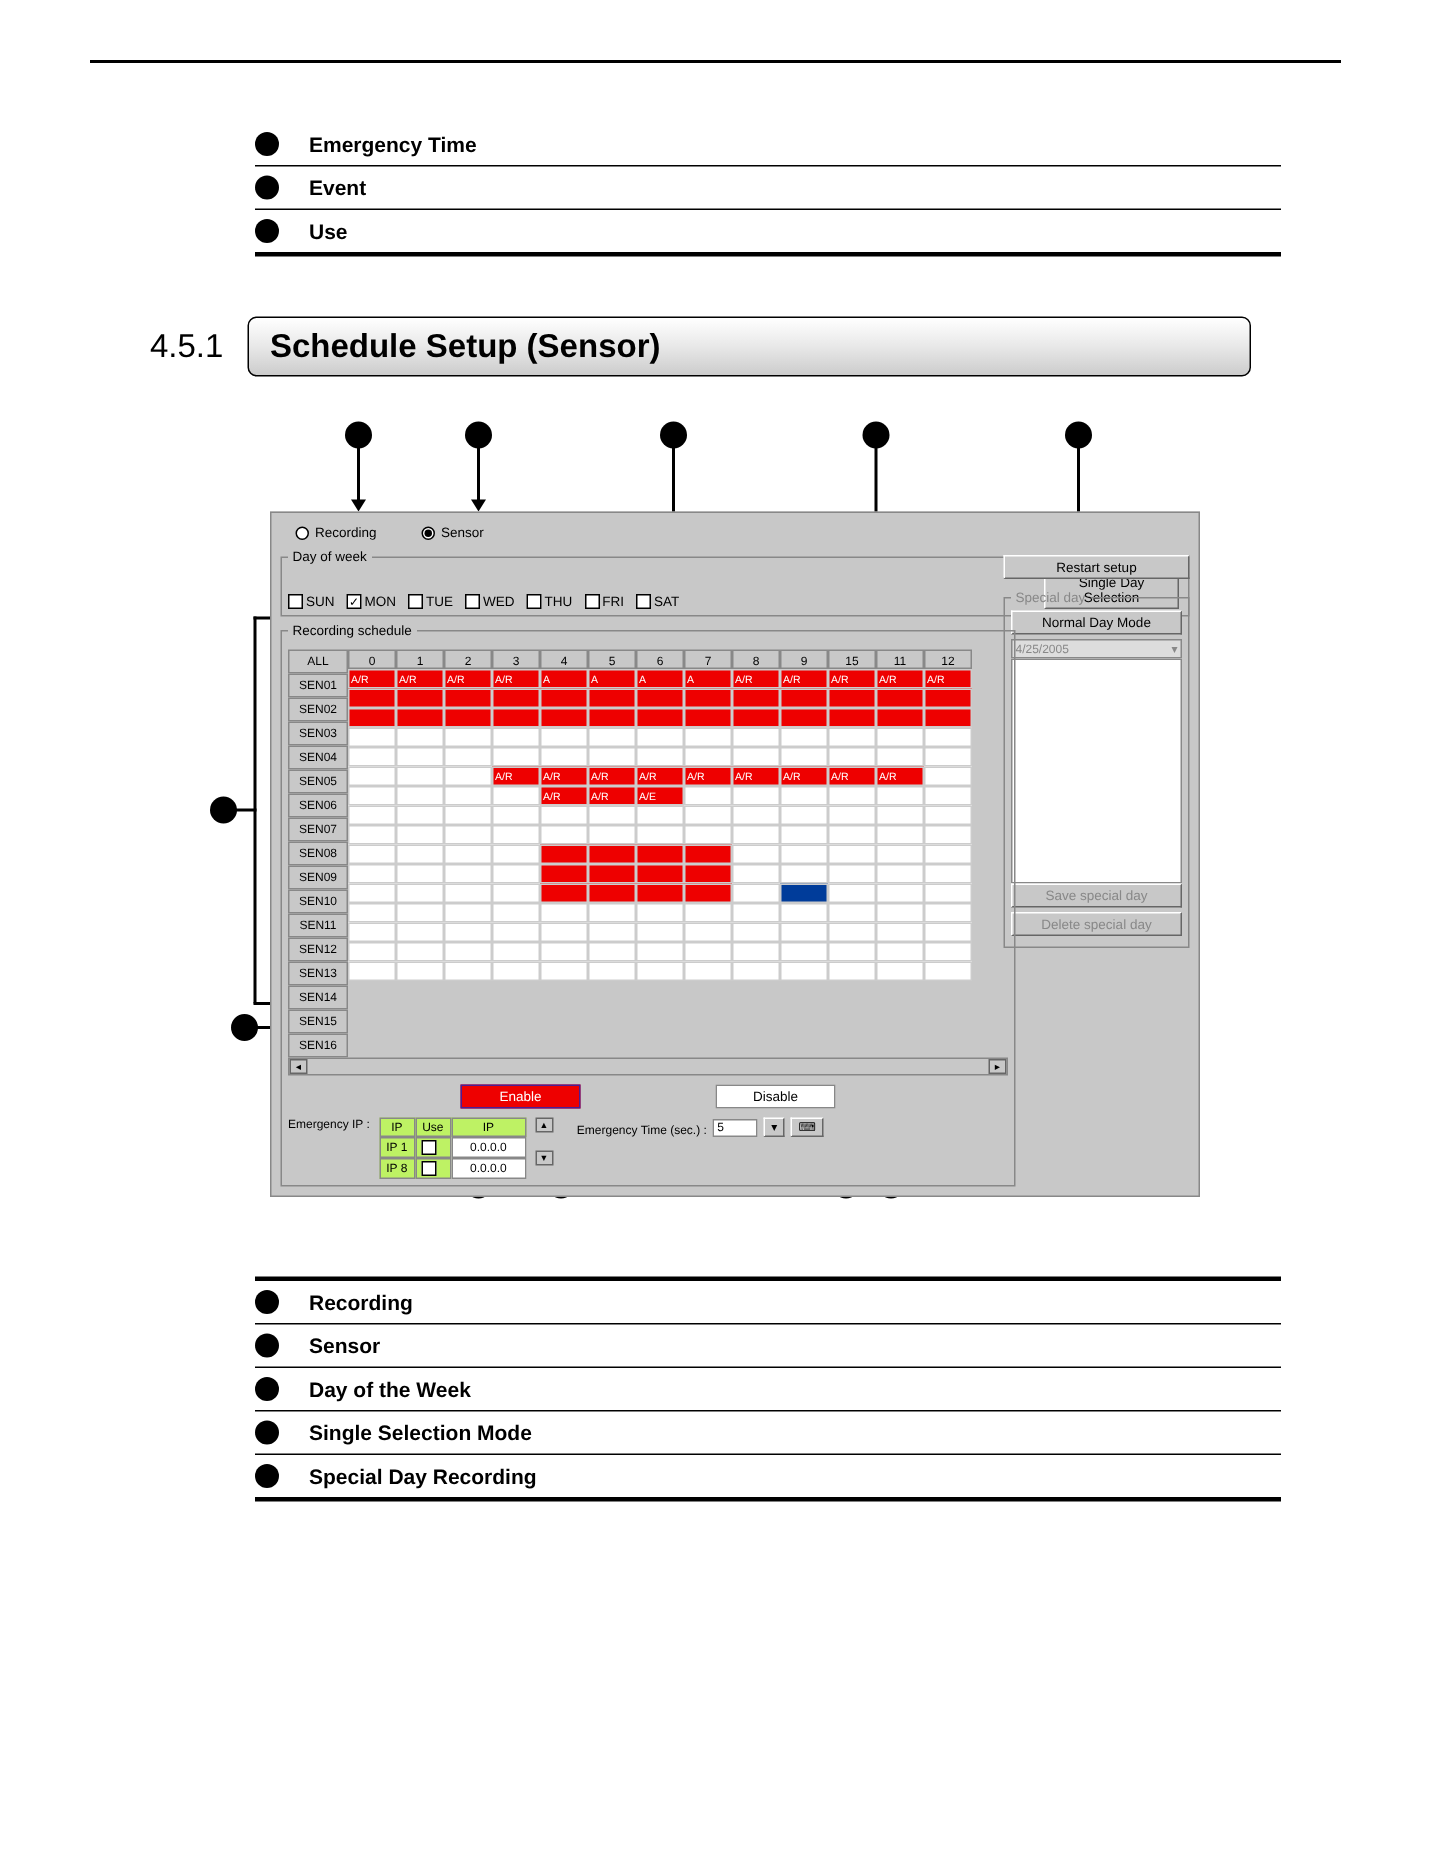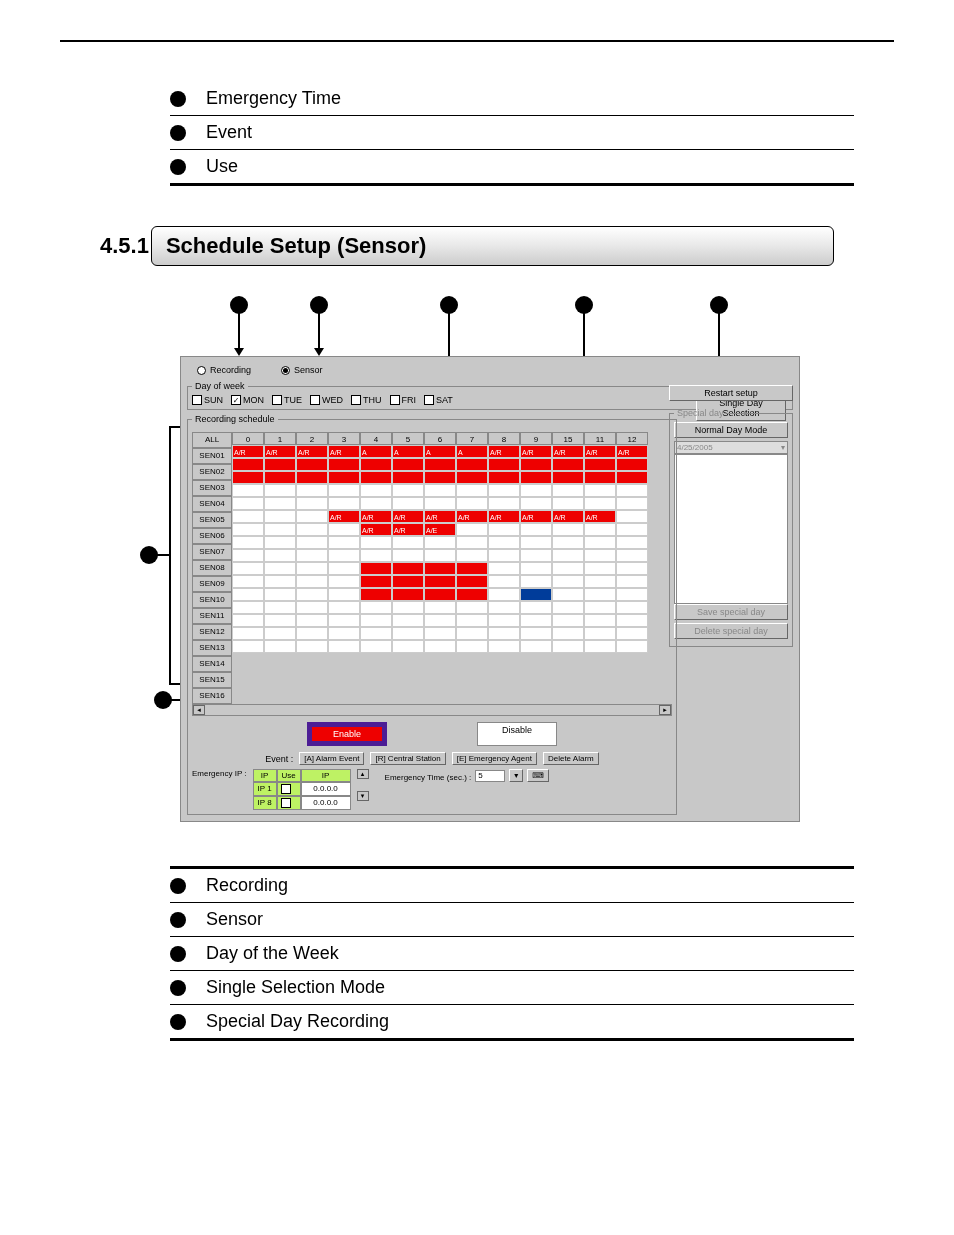--- a/index.html
+++ b/index.html
@@ -21,30 +21,30 @@
   }
   .bullet-row:last-child { border-bottom: 3px solid #000; }
   .bullet-list.first .bullet-row:last-child { border-bottom: 3px solid #000; }
   .bullet-dot {
     width: 16px; height: 16px;
     background: #000;
     border-radius: 50%;
     margin-right: 20px;
     flex-shrink: 0;
   }
-  .bullet-text { font-weight: normal; font-size: 18px; }
+  .bullet-text { font-weight: bold; font-size: 14px; }
   .section-header {
     display: flex;
     align-items: stretch;
     margin: 40px 60px 30px 40px;
   }
   .section-num {
     font-size: 22px;
-    font-weight: bold;
-    padding-right: 2px;
+    font-weight: normal;
+    padding-right: 16px;
     display: flex;
     align-items: center;
   }
   .section-title-bar {
     flex: 1;
     background: linear-gradient(to bottom, #fff 0%, #e8e8e8 50%, #ccc 100%);
     border: 1px solid #000;
     border-radius: 6px;
     padding: 6px 14px;
     font-size: 22px;
@@ -98,21 +98,21 @@
     padding: 6px;
     font-size: 9px;
     color: #000;
   }
   .dlg .radios { display: flex; gap: 30px; padding: 2px 10px; }
   .dlg .radio-item { display: flex; align-items: center; gap: 4px; }
   .dlg .radio-circle { width: 9px; height: 9px; border: 1px solid #000; border-radius: 50%; background: #fff; display: flex; align-items: center; justify-content: center; }
   .dlg .radio-circle.sel::after { content: ''; width: 5px; height: 5px; background: #000; border-radius: 50%; }
   .dlg fieldset { border: 1px solid #888; margin-top: 4px; padding: 4px; position: relative; }
   .dlg legend { font-size: 9px; padding: 0 3px; }
-  .dlg .days-row { display: flex; gap: 8px; align-items: center; }
+  .dlg .days-row { display: flex; gap: 8px; align-items: center; margin-top: 16px; }
   .dlg .chk { display: flex; align-items: center; gap: 2px; }
   .dlg .chk-box { width: 10px; height: 10px; border: 1px solid #000; background: #fff; display: flex; align-items: center; justify-content: center; font-size: 8px; }
   .dlg .btn {
     background: #c8c8c8;
     border: 1px solid #fff;
     border-right-color: #666;
     border-bottom-color: #666;
     padding: 2px 6px;
     font-size: 9px;
     display: inline-block;
@@ -162,21 +162,21 @@
     height: 12px;
     background: #c8c8c8;
     border: 1px solid #888;
     display: flex;
     justify-content: space-between;
     margin-top: 0;
   }
   .dlg .sb-btn { width: 12px; height: 10px; background: #c8c8c8; border: 1px solid #666; font-size: 7px; text-align: center; }
   .dlg .enable-row { display: flex; justify-content: center; gap: 90px; margin: 6px 0; }
   .dlg .enable-btn { width: 80px; padding: 2px 0; text-align: center; font-size: 9px; }
-  .dlg .enable-btn.red { background: #e00; color: #fff; border: 5px solid #4c1d95; }
+  .dlg .enable-btn.red { background: #e00; color: #fff; border: 1px solid #4c1d95; }
   .dlg .enable-btn.white { background: #fff; border: 1px solid #888; }
   .dlg .event-row { display: flex; align-items: center; gap: 6px; justify-content: center; flex-wrap: wrap; margin: 4px 0; }
   .dlg .small-btn { background: #c8c8c8; border: 1px solid #fff; border-right-color:#666; border-bottom-color:#666; padding: 1px 4px; font-size: 8px; }
   .dlg .emergency-row { display: flex; align-items: flex-start; gap: 6px; margin-top: 4px; font-size: 8px; }
   .dlg .ip-table { display: flex; flex-direction: column; }
   .dlg .ip-row { display: flex; }
   .dlg .ip-cell { border: 1px solid #888; background: #bef264; font-size: 8px; padding: 1px 3px; min-width: 24px; text-align: center; }
   .dlg .ip-cell.w { background: #fff; min-width: 50px; }
   .dlg .txt-input { background: #fff; border: 1px solid #888; width: 30px; height: 12px; font-size: 8px; padding: 0 2px; }
   .dlg .special-fieldset { margin-top: 4px; }
@@ -611,27 +611,20 @@
         </div>
       </div>
       <div class="scrollbar-h">
         <div class="sb-btn">◂</div>
         <div class="sb-btn">▸</div>
       </div>
       <div class="enable-row">
         <div class="enable-btn red">Enable</div>
         <div class="enable-btn white">Disable</div>
       </div>
-      <div class="event-row">
-        <span>Event :</span>
-        <span class="small-btn">[A] Alarm Event</span>
-        <span class="small-btn">[R] Central Station</span>
-        <span class="small-btn">[E] Emergency Agent</span>
-        <span class="small-btn">Delete Alarm</span>
-      </div>
       <div class="emergency-row">
         <span>Emergency IP :</span>
         <div class="ip-table">
           <div class="ip-row">
             <div class="ip-cell">IP</div>
             <div class="ip-cell">Use</div>
             <div class="ip-cell" style="min-width:50px;">IP</div>
           </div>
           <div class="ip-row">
             <div class="ip-cell">IP 1</div>

